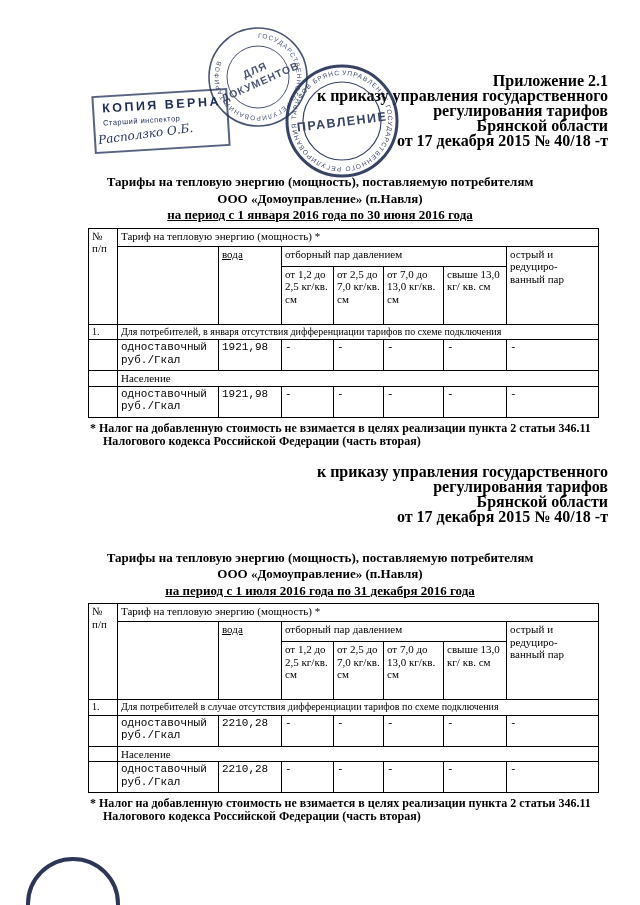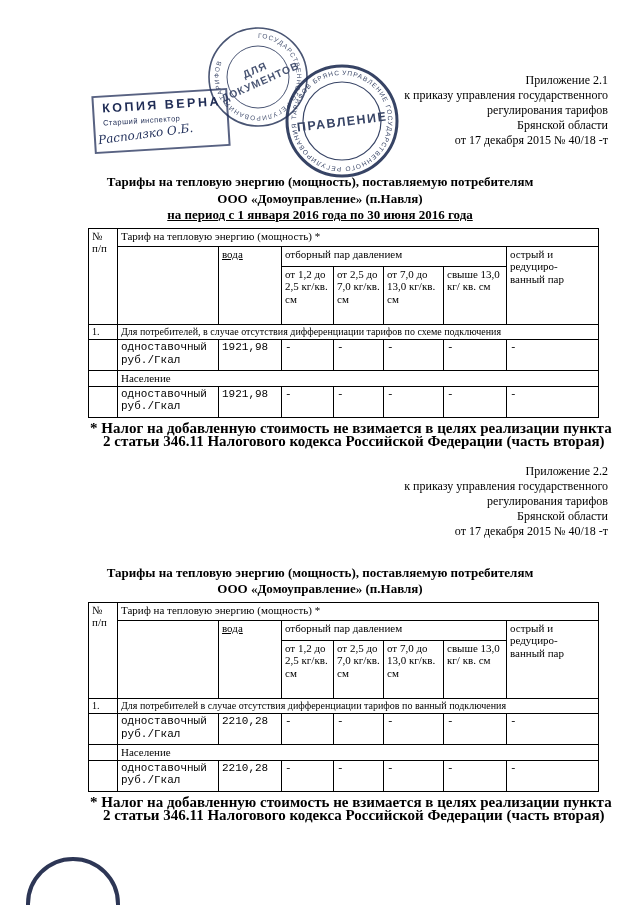--- a/index.html
+++ b/index.html
@@ -4,21 +4,21 @@
 <style>
   * { margin:0; padding:0; box-sizing:border-box; }
   html,body { background:#888; }
   .page {
     position:relative; width:640px; height:905px; margin:0 auto;
     background:#ffffff; overflow:hidden; color:#000;
     font-family:"Liberation Serif", serif;
   }
 
   
-  .appendix { text-align:right; font-size:12px; line-height:15px; padding-right:32px; }
+  .appendix { text-align:right; font-size:16px; line-height:15px; padding-right:32px;font-weight:bold; }
   .appendix-1 { padding-top:73px; }
   .appendix-2 { padding-top:16px; }
 
   .doc-title { text-align:center; font-weight:bold; font-size:13px; line-height:16.5px; margin-top:26px; }
   .doc-title .underline { text-decoration:underline; }
 
   
   table.tariff {
     border-collapse:collapse; table-layout:fixed;
     margin:4px 0 0 88px; width:510px; font-size:11px; line-height:12.5px;
@@ -31,21 +31,21 @@
   .cell-mid-center { text-align:center; vertical-align:middle;text-decoration:underline; }
   tr.h-row1 td { height:18px; }
   tr.h-row2 td { height:20px; }
   tr.h-row3 td { height:58px; }
   tr.row-consumers td { height:15px; font-size:10px; }
   tr.row-rate td { height:31px;font-family:Liberation Mono, monospace; }
   tr.row-pop td { height:15px;margin-top:16px; }
   .cell-dash { text-align:center; }
 
   .footnote {
-    margin:4px 28px 0 90px; font-size:15px; font-weight:bold; line-height:13px;
+    margin:4px 28px 0 90px; font-size:12px; font-weight:bold; line-height:13px;
     padding-left:13px; text-indent:-13px;
   }
 
   
   .stamp { position:absolute; pointer-events:none; }
   .stamp-docs  { left:206px; top:25px;  opacity:.82; }
   .stamp-board { left:284px; top:63px;  opacity:.9; }
   svg .ring-bold  { fill:none; stroke:#223055; }
   svg .ring-thin  { fill:none; stroke:#223055; }
   svg text { fill:#223055; font-family:"Liberation Sans", sans-serif; }
@@ -145,21 +145,21 @@
       <td rowspan="2">острый и редуциро- ванный пар</td>
     </tr>
     <tr class="h-row3">
       <td>от 1,2 до 2,5 кг/кв. см</td>
       <td>от 2,5 до 7,0 кг/кв. см</td>
       <td>от 7,0 до 13,0 кг/кв. см</td>
       <td>свыше 13,0 кг/ кв. см</td>
     </tr>
     <tr class="row-consumers">
       <td>1.</td>
-      <td colspan="7">Для потребителей, в случае отсутствия дифференциации тарифов по схеме подключения</td>
+      <td colspan="7">Для потребителей, в января отсутствия дифференциации тарифов по схеме подключения</td>
     </tr>
     <tr class="row-rate">
       <td></td>
       <td>одноставочный руб./Гкал</td>
       <td>1921,98</td>
       <td class="cell-dash">-</td>
       <td class="cell-dash">-</td>
       <td class="cell-dash">-</td>
       <td class="cell-dash">-</td>
       <td class="cell-dash">-</td>
@@ -177,30 +177,30 @@
       <td class="cell-dash">-</td>
       <td class="cell-dash">-</td>
       <td class="cell-dash">-</td>
     </tr>
   </tbody>
     </table>
 
   <div class="footnote">*  Налог на добавленную стоимость  не взимается в целях реализации пункта 2 статьи 346.11 Налогового кодекса Российской Федерации (часть вторая)</div>
 
   <div class="appendix appendix-2">
-    <div>Приложение 2.2</div>
     <div>к приказу управления  государственного</div>
     <div>регулирования тарифов</div>
     <div>Брянской области</div>
     <div>от 17 декабря 2015 № 40/18 -т</div>
   </div>
 
   <div class="doc-title">
     <div>Тарифы на тепловую энергию (мощность), поставляемую потребителям</div>
     <div>ООО «Домоуправление» (п.Навля)</div>
+    <div class="underline">на период с 1 июля 2016 года по 31 декабря 2016 года</div>
   </div>
 
   <table class="tariff">
     <colgroup>
       <col style="width:29px">
         <col style="width:101px">
         <col style="width:63px">
       <col style="width:52px">
         <col style="width:50px">
         <col style="width:60px">
@@ -220,21 +220,21 @@
       <td rowspan="2">острый и редуциро- ванный пар</td>
     </tr>
     <tr class="h-row3">
       <td>от 1,2 до 2,5 кг/кв. см</td>
       <td>от 2,5 до 7,0 кг/кв. см</td>
       <td>от 7,0 до 13,0 кг/кв. см</td>
       <td>свыше 13,0 кг/ кв. см</td>
     </tr>
     <tr class="row-consumers">
       <td>1.</td>
-      <td colspan="7">Для потребителей в случае отсутствия дифференциации тарифов по ванный подключения</td>
+      <td colspan="7">Для потребителей в случае отсутствия дифференциации тарифов по схеме подключения</td>
     </tr>
     <tr class="row-rate">
       <td></td>
       <td>одноставочный руб./Гкал</td>
       <td>2210,28</td>
       <td class="cell-dash">-</td>
       <td class="cell-dash">-</td>
       <td class="cell-dash">-</td>
       <td class="cell-dash">-</td>
       <td class="cell-dash">-</td>

